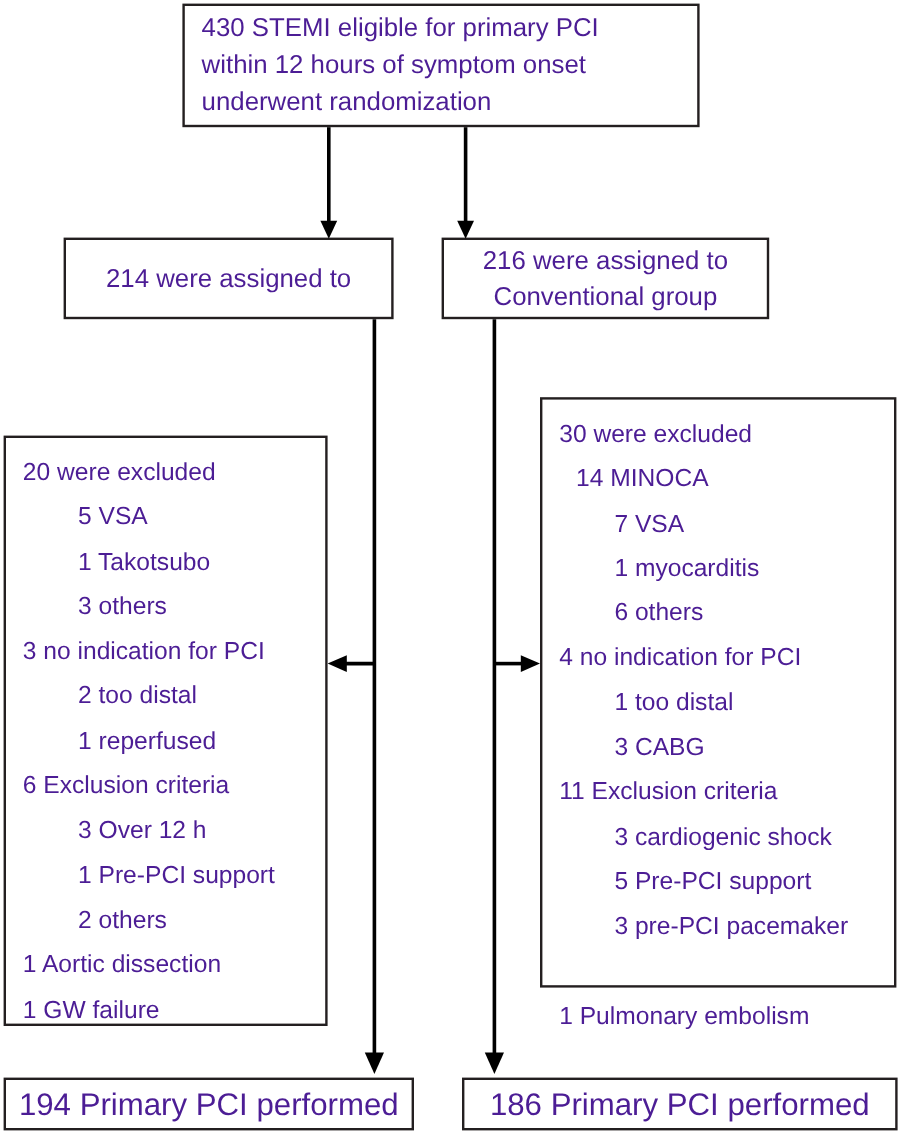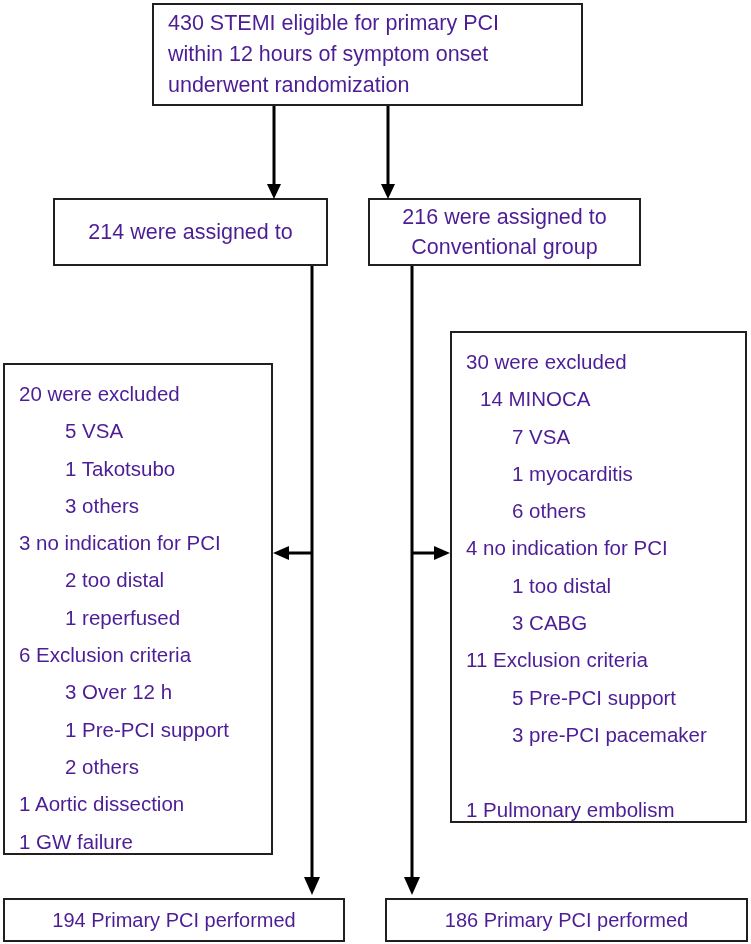--- a/index.html
+++ b/index.html
@@ -105,21 +105,21 @@
   }
   #outcome-box-sc {
     left: 3px;
     width: 342px;
   }
   #outcome-box-conv {
     left: 385px;
     width: 363px;
   }
   .outcome-box .line {
-    font-size: 20px;
+    font-size: 26px;
     line-height: 26px;
     white-space: nowrap;
   }
   
   #connectors {
     position: absolute;
     left: 0;
     top: 0;
     width: 751px;
     height: 944px;
@@ -172,20 +172,21 @@
   <div class="node node-left excl-box" id="excl-box-conv">
       <div class="excl-line ind-0">30 were excluded</div>
       <div class="excl-line ind-1">14 MINOCA</div>
       <div class="excl-line ind-2">7 VSA</div>
       <div class="excl-line ind-2">1 myocarditis</div>
       <div class="excl-line ind-2">6 others</div>
       <div class="excl-line ind-0">4 no indication for PCI</div>
       <div class="excl-line ind-2">1 too distal</div>
       <div class="excl-line ind-2">3 CABG</div>
       <div class="excl-line ind-0">11 Exclusion criteria</div>
+      <div class="excl-line ind-2">3 cardiogenic shock</div>
       <div class="excl-line ind-2">5 Pre-PCI support</div>
       <div class="excl-line ind-2">3 pre-PCI pacemaker</div>
       <div class="excl-line ind-0 spacer"></div>
       <div class="excl-line ind-0">1 Pulmonary embolism</div>
     </div>
 
   <div class="node node-center outcome-box" id="outcome-box-sc">
     <div class="line">194 Primary PCI performed</div>
   </div>
 

